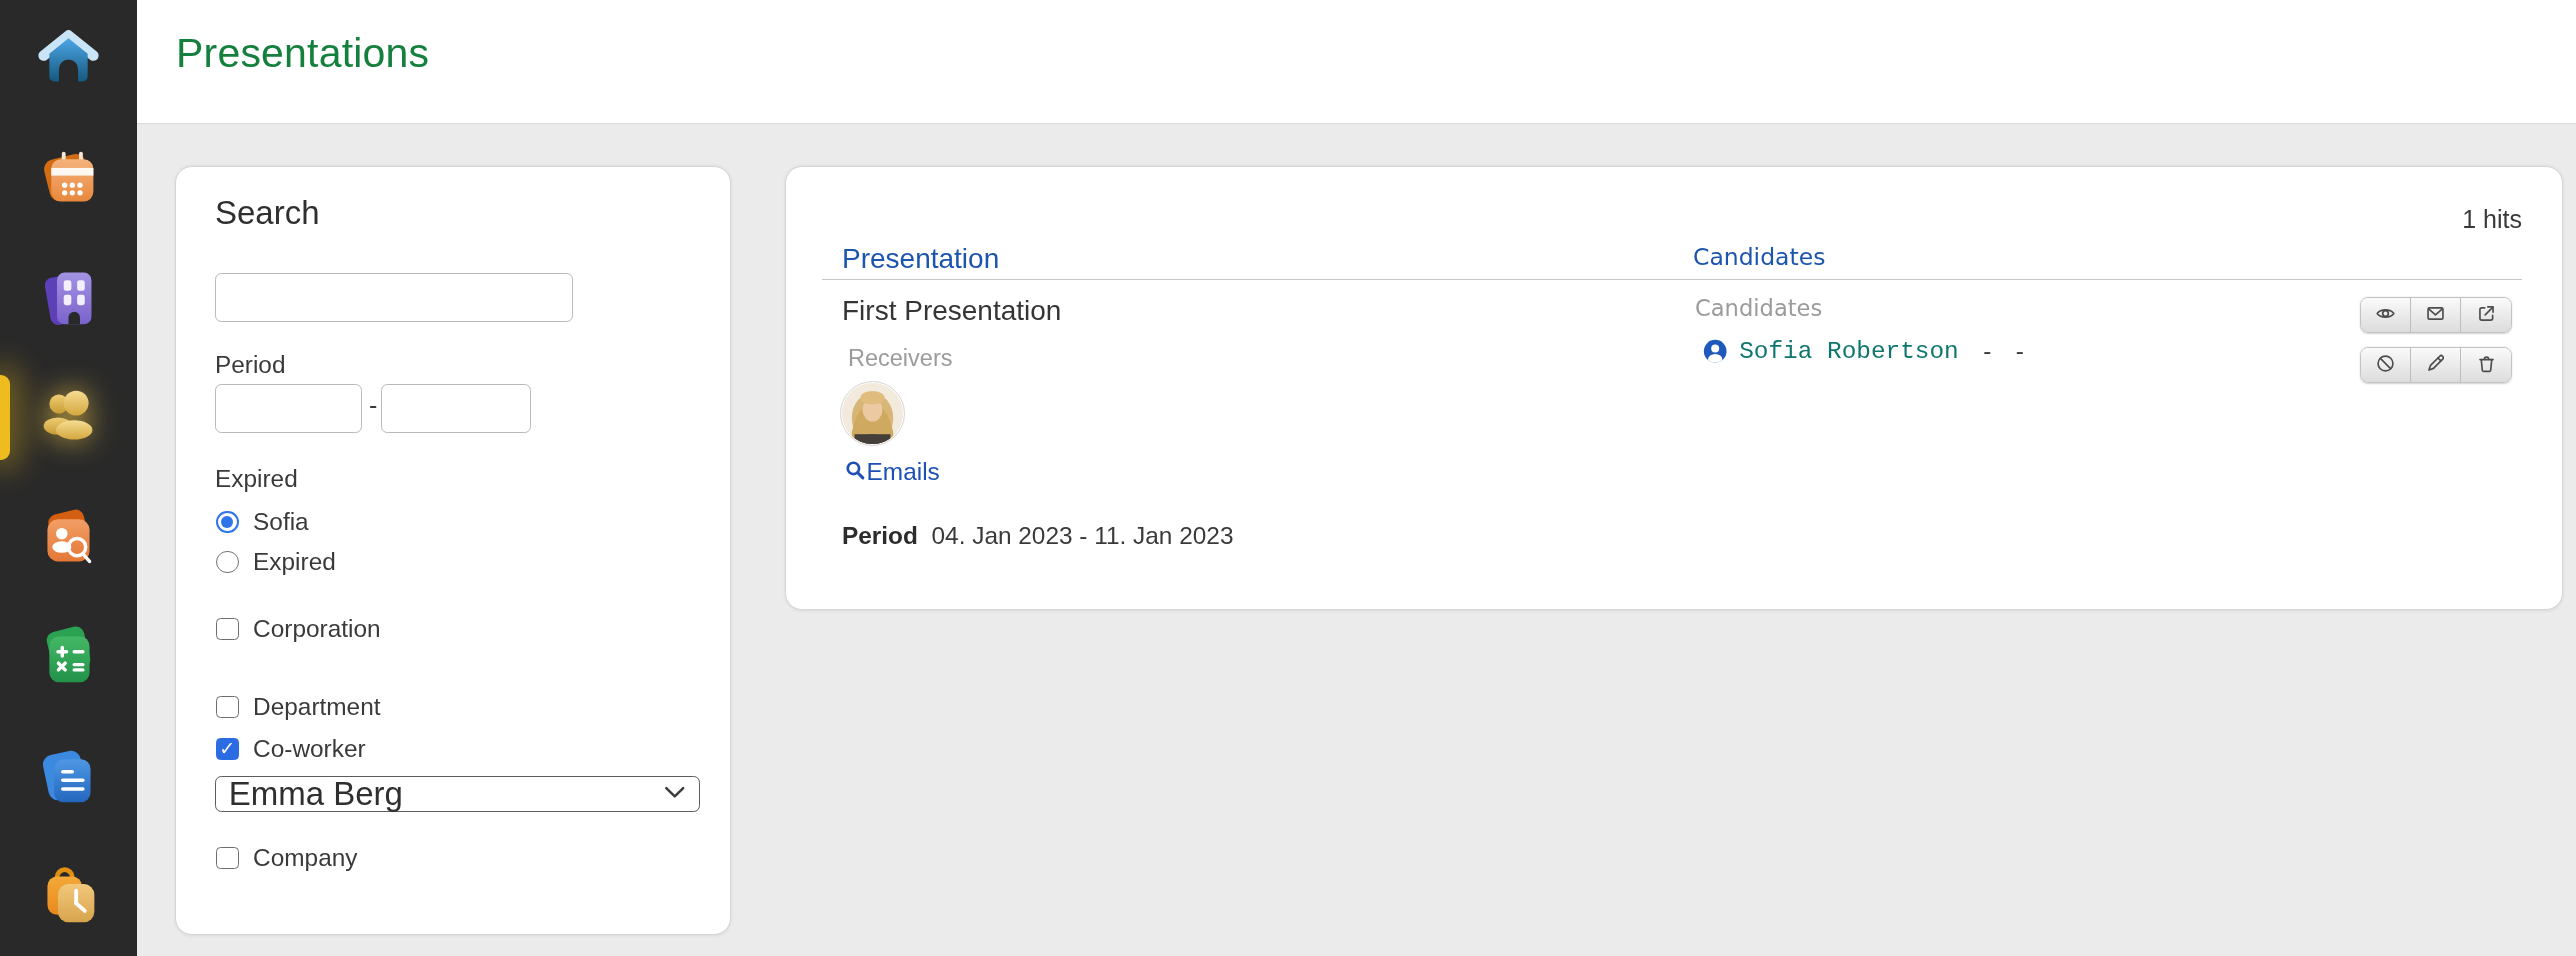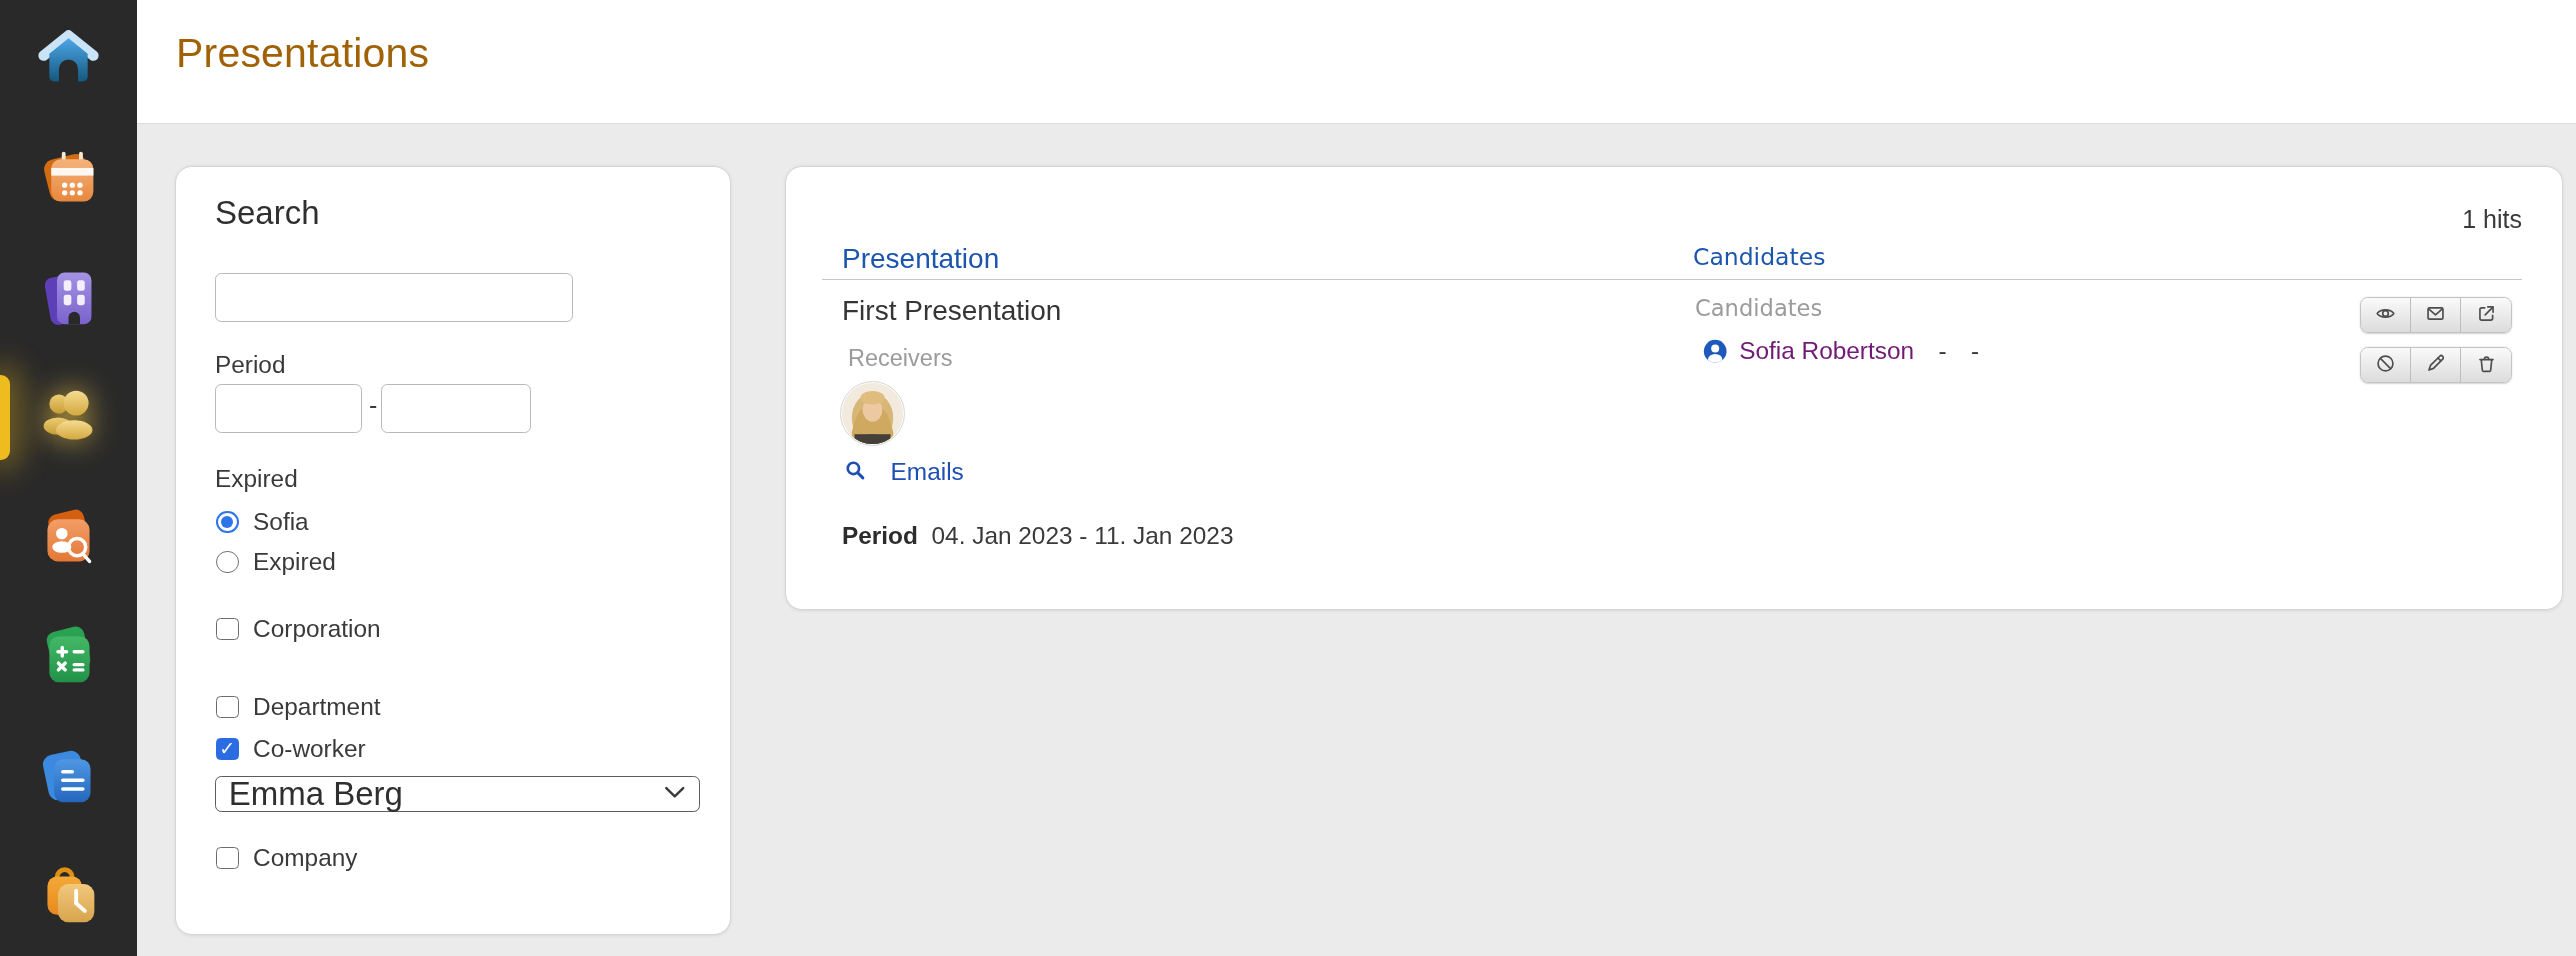--- a/index.html
+++ b/index.html
@@ -11,21 +11,21 @@
   
   .sidebar { position:absolute; left:0; top:0; width:137px; height:957px; background:#292929; z-index:5; }
   .nav-item { position:absolute; left:0; width:137px; height:87px; display:flex; align-items:center; justify-content:center; cursor:pointer; }
   .nav-item svg { width:67px; height:67px; }
   .active-bar { position:absolute; left:0; top:375px; width:10px; height:85px; background:#eebc1e; border-radius:0 9px 9px 0;
                 box-shadow:0 0 31px 9px rgba(238,188,30,.45); }
   .nav-item.active svg { filter:drop-shadow(0 0 14.5px rgba(244,202,70,.75)); }
 
   
   .topbar { position:absolute; left:137px; top:0; width:2439px; height:124px; background:#ffffff; border-bottom:1.8px solid #dcdcdc; }
-  .page-title { position:absolute; left:39px; top:30px; font-size:41px; font-weight:500; color:#a16207; letter-spacing:0.2px; }
+  .page-title { position:absolute; left:39px; top:30px; font-size:41px; font-weight:500; color:#15803d; letter-spacing:0.2px; }
 
   
   .card { position:absolute; background:#fff; border:0.9px solid #d5d5d5; border-radius:17px; box-shadow:0 0.9px 3.6px rgba(0,0,0,.08); }
   .search-card  { left:175px; top:166px; width:556px; height:769px; }
   .results-card { left:785px; top:166px; width:1778px; height:444px; }
 
   
   .search-title { position:absolute; left:39px; top:27px; font-size:33px; font-weight:500; color:#2f2f2f; }
   .text-input { position:absolute; height:49px; border:1.8px solid #b9b9b9; border-radius:6.3px; background:#fff; font-size:23.5px; padding:0 12.7px; color:#333; outline:none; }
   .search-input { left:39px; top:106px; width:358px; }
@@ -56,29 +56,29 @@
   .col-link { position:absolute; top:76px; font-size:28px; color:#1b55ae; text-decoration:none; cursor:pointer; }
   .col-presentation { left:56px; } .col-candidates { left:907px; font-family:"DejaVu Sans","Liberation Sans",sans-serif; font-size:23.5px; }
   .head-divider { position:absolute; top:112px; left:36px; right:40px; height:0; border-top:1.8px solid #c7c7c7; }
   .row-title { position:absolute; left:56px; top:128px; font-size:28px; color:#353535; }
   .sub-label { position:absolute; font-size:23.5px; color:#9b9b9b; }
   .lbl-receivers { left:62px; top:178px; }
   .lbl-candidates { left:909px; top:128px; font-family:"DejaVu Sans","Liberation Sans",sans-serif; font-size:22.6px; }
   .avatar { position:absolute; left:54px; top:214px; width:65px; height:65px; border-radius:50%; border:0.9px solid #d9d9d9; background:#f2ebdf;
             box-shadow:inset 0 0 0 2.7px #fff; overflow:hidden; }
   .avatar svg { width:100%; height:100%; }
-  .emails-link { position:absolute; left:58px; top:291px; display:flex; align-items:center; gap:24px; cursor:pointer; text-decoration:none; }
+  .emails-link { position:absolute; left:58px; top:291px; display:flex; align-items:center; gap:0; cursor:pointer; text-decoration:none; }
   .emails-link .link-text { font-size:24.4px; color:#1d4fb5; }
   .period-line { position:absolute; left:56px; top:355px; display:flex; align-items:baseline; gap:13.6px; }
   .period-line .p-label { font-size:24.4px; font-weight:700; color:#2c2c2c; }
   .period-line .p-value { font-size:24.4px; color:#3a3a3a; }
   .candidate-row { position:absolute; left:917px; top:170px; display:flex; align-items:center; }
   .candidate-row .person-badge { width:24.4px; height:24.4px; flex:0 0 auto; }
-  .candidate-name { font-size:25px; color:#701a75; text-decoration:none; margin-left:11.8px; cursor:pointer;
-                    font-family:Liberation Sans, sans-serif; font-size:24.4px; }
+  .candidate-name { font-size:25px; color:#0f766e; text-decoration:none; margin-left:11.8px; cursor:pointer;
+                    font-family:Liberation Mono, monospace; font-size:24.4px; }
   .dash { font-size:24.4px; color:#3a3a3a; margin-left:24.4px; }
 
   .btn-group { position:absolute; left:1574px; display:flex; border:0.9px solid #c3c3c3; border-radius:8.1px; overflow:hidden;
                box-shadow:0 0.9px 1.8px rgba(0,0,0,.18); background:linear-gradient(#fbfbfb,#d9d9d9); }
   .grp-1 { top:130px; } .grp-2 { top:180px; }
   .icon-btn { width:50px; height:34px; display:flex; align-items:center; justify-content:center; cursor:pointer;
               border-right:0.9px solid #bdbdbd; background:linear-gradient(#fafafa,#dcdcdc); }
   .icon-btn:last-child { border-right:none; }
   .icon-btn svg { width:21px; height:21px; stroke:#4d4d4d; fill:none; stroke-width:1.9; stroke-linecap:round; stroke-linejoin:round; }
 </style>

